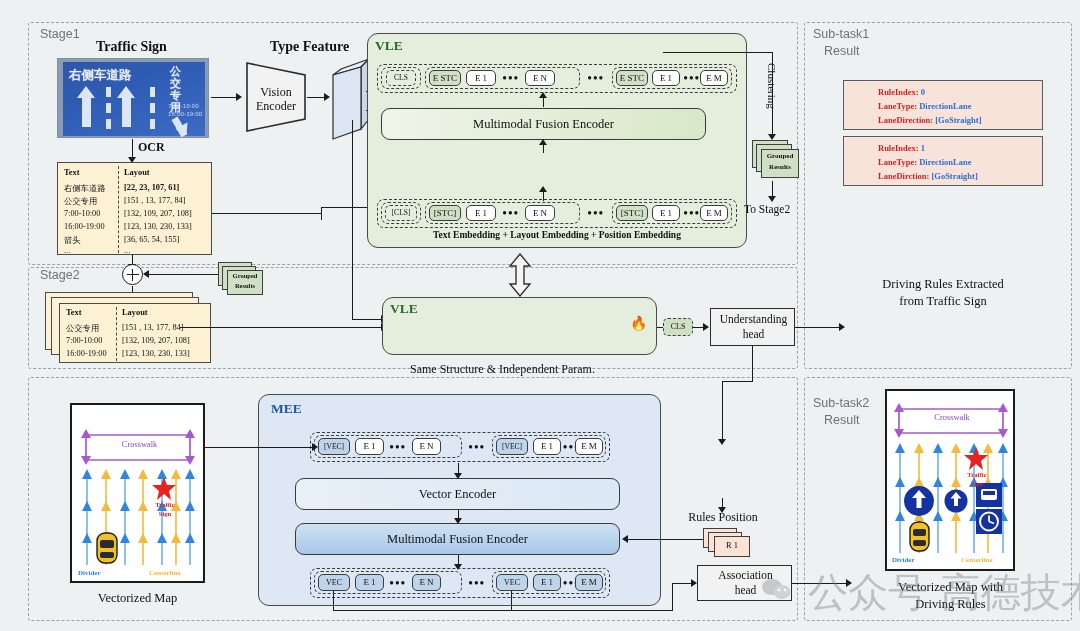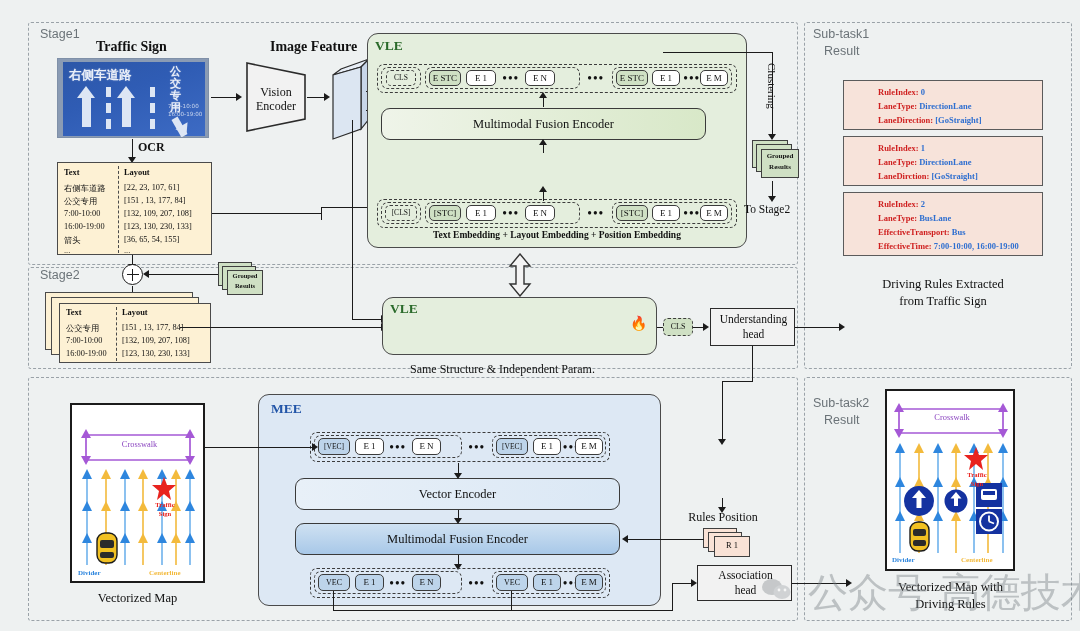--- a/index.html
+++ b/index.html
@@ -96,21 +96,21 @@
     <svg width="62" height="72" viewBox="0 0 62 72">
         <polygon points="2,2 60,14 60,58 2,70" fill="#f2f2f2" stroke="#2b2b2b" stroke-width="1.6"></polygon>
       </svg>
     <div class="abs" style="left:0;top:24px;width:62px;text-align:center;font-size:12px;">Vision</div>
     <div class="abs" style="left:0;top:38px;width:62px;text-align:center;font-size:12px;">Encoder</div>
   </div>
 
   <div class="ln lnh" style="left:307px;top:97px;width:18px;"></div>
   <div class="abs arrowhead ah-r" style="left:324px;top:93px;"></div>
 
-  <div class="abs ttl" style="left:270px;top:39px;font-size:14px;">Image Feature</div>
+  <div class="abs ttl" style="left:270px;top:39px;font-size:14px;">Type Feature</div>
   <div class="abs" style="left:330px;top:57px;width:42px;height:84px;">
     <svg width="42" height="84" viewBox="0 0 42 84">
       <polygon points="3,18 11,12 39,2 31,10" fill="#e8eef6" stroke="#2b2b2b" stroke-width="1.2"></polygon>
       <polygon points="31,10 39,2 39,62 31,72" fill="#c8d6e8" stroke="#2b2b2b" stroke-width="1.2"></polygon>
       <polygon points="3,18 31,10 31,72 3,82" fill="#dce6f2" stroke="#2b2b2b" stroke-width="1.2"></polygon>
     </svg>
   </div>
 
   <div class="ln lnh" style="left:366px;top:91px;width:170px;"></div>
   <div class="ln lnv" style="left:535px;top:68px;height:24px;"></div>
@@ -124,21 +124,21 @@
   <div class="ln lnv" style="left:132px;top:139px;height:20px;"></div>
   <div class="abs arrowhead ah-d" style="left:128px;top:157px;"></div>
   <div class="abs ttl" style="left:138px;top:140px;font-size:12px;">OCR</div>
 
   <div class="abs tbl" style="left:57px;top:162px;width:155px;height:93px;">
     <div class="abs" style="left:60px;top:3px;width:0;height:87px;border-left:1.3px dashed #4a4a4a;"></div>
     <div class="abs" style="left:6px;top:5px;font-weight:bold;font-size:8.4px;">Text</div>
     <div class="abs" style="left:66px;top:5px;font-weight:bold;font-size:8.4px;">Layout</div>
     <div>
       <div class="abs" style="left:6px;top:20px;font-size:8.3px;font-family:'DejaVu Sans',sans-serif;">右侧车道路</div>
-      <div class="abs" style="left:66px;top:20px;font-size:8.3px;">[22, 23, 107, 61]</div>
+      <div class="abs" style="left:66px;top:20px;font-size:8.3px;font-weight:bold;">[22, 23, 107, 61]</div>
       <div class="abs" style="left:6px;top:33px;font-size:8.3px;font-family:'DejaVu Sans',sans-serif;">公交专用</div>
       <div class="abs" style="left:66px;top:33px;font-size:8.3px;">[151 , 13, 177, 84]</div>
       <div class="abs" style="left:6px;top:46px;font-size:8.3px;">7:00-10:00</div>
       <div class="abs" style="left:66px;top:46px;font-size:8.3px;">[132, 109, 207, 108]</div>
       <div class="abs" style="left:6px;top:59px;font-size:8.3px;">16:00-19:00</div>
       <div class="abs" style="left:66px;top:59px;font-size:8.3px;">[123, 130, 230, 133]</div>
       <div class="abs" style="left:6px;top:72px;font-size:8.3px;font-family:'DejaVu Sans',sans-serif;">箭头</div>
       <div class="abs" style="left:66px;top:72px;font-size:8.3px;">[36, 65, 54, 155]</div>
       <div class="abs" style="left:6px;top:83px;font-size:8.3px;">...</div>
       <div class="abs" style="left:66px;top:83px;font-size:8.3px;">...</div>
@@ -282,26 +282,20 @@
   <div class="abs rulebox" style="left:843px;top:80px;width:200px;height:50px;">
     <div style="font-size:8.5px;line-height:14px;"><span class="rk">RuleIndex:</span> <span class="rv">0</span></div>
     <div style="font-size:8.5px;line-height:14px;"><span class="rk">LaneType:</span> <span class="rv">DirectionLane</span></div>
     <div style="font-size:8.5px;line-height:14px;"><span class="rk">LaneDirection:</span> <span class="rv">[GoStraight]</span></div>
   </div>
   <div class="abs rulebox" style="left:843px;top:136px;width:200px;height:50px;">
     <div style="font-size:8.5px;line-height:14px;"><span class="rk">RuleIndex:</span> <span class="rv">1</span></div>
     <div style="font-size:8.5px;line-height:14px;"><span class="rk">LaneType:</span> <span class="rv">DirectionLane</span></div>
     <div style="font-size:8.5px;line-height:14px;"><span class="rk">LaneDirction:</span> <span class="rv">[GoStraight]</span></div>
   </div>
-  <div class="abs rulebox" style="left:843px;top:192px;width:200px;height:64px;">
-    <div style="font-size:8.5px;line-height:14px;"><span class="rk">RuleIndex:</span> <span class="rv">2</span></div>
-    <div style="font-size:8.5px;line-height:14px;"><span class="rk">LaneType:</span> <span class="rv">BusLane</span></div>
-    <div style="font-size:8.5px;line-height:14px;"><span class="rk">EffectiveTransport:</span> <span class="rv">Bus</span></div>
-    <div style="font-size:8.5px;line-height:14px;"><span class="rk">EffectiveTime:</span> <span class="rv">7:00-10:00, 16:00-19:00</span></div>
-  </div>
   <div class="abs smallcap" style="left:855px;top:277px;width:176px;">Driving Rules Extracted</div>
   <div class="abs smallcap" style="left:855px;top:294px;width:176px;">from Traffic Sign</div>
 
   <div class="abs mod" style="left:258px;top:394px;width:403px;height:212px;background:#dde8f4;"></div>
   <div class="abs modlabel" style="left:271px;top:401px;color:#2255a8;">MEE</div>
 
   <div class="abs dashgrp" style="left:310px;top:432px;width:300px;height:30px;"></div>
   <div class="abs dashgrp" style="left:314px;top:435px;width:148px;height:23px;"></div>
   <div class="abs tok tokb" style="left:318px;top:438px;width:32px;height:17px;font-size:7.5px;">[VEC]</div>
   <div class="abs tok" style="left:355px;top:438px;width:29px;height:17px;">E 1</div>

